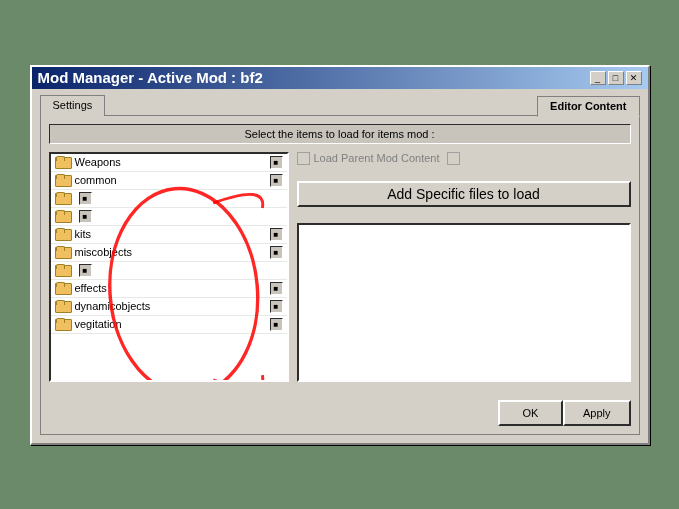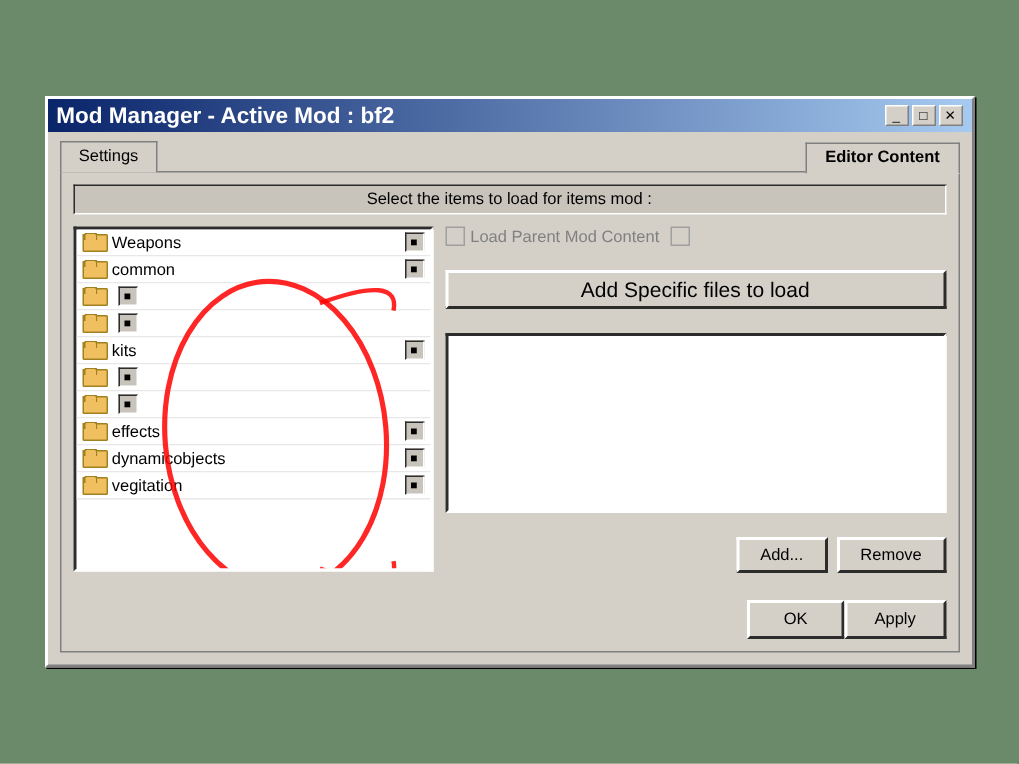--- a/index.html
+++ b/index.html
@@ -316,20 +316,21 @@
                   <div class="folder-icon"></div>
                   <div class="item-checkbox">■</div>
                 </div>
                 <div class="list-item">
                   <div class="folder-icon"></div>
                   <span class="item-name">kits</span>
                   <div class="item-checkbox">■</div>
                 </div>
                 <div class="list-item">
                   <div class="folder-icon"></div>
+                  <span class="item-name">miscobjects</span>
                   <div class="item-checkbox">■</div>
                 </div>
                 <div class="list-item">
                   <div class="folder-icon"></div>
                   <div class="item-checkbox">■</div>
                 </div>
                 <div class="list-item">
                   <div class="folder-icon"></div>
                   <span class="item-name">effects</span>
                   <div class="item-checkbox">■</div>
@@ -359,24 +360,20 @@
           <div class="load-parent-row">
             <div class="checkbox-disabled"></div>
             <span class="label-disabled">Load Parent Mod Content</span>
             <div class="checkbox-disabled" style="margin-left:4px;"></div>
           </div>
 
           <button class="add-specific-btn">Add Specific files to load</button>
 
           <div class="specific-files-area"></div>
 
-          <div class="add-remove-row">
-            <button class="action-btn">Add...</button>
-            <button class="action-btn">Remove</button>
-          </div>
         </div>
       </div>
 
       <div class="bottom-buttons">
         <button class="bottom-btn">OK</button>
         <button class="bottom-btn">Apply</button>
       </div>
     </div>
   </div>
 </div>

